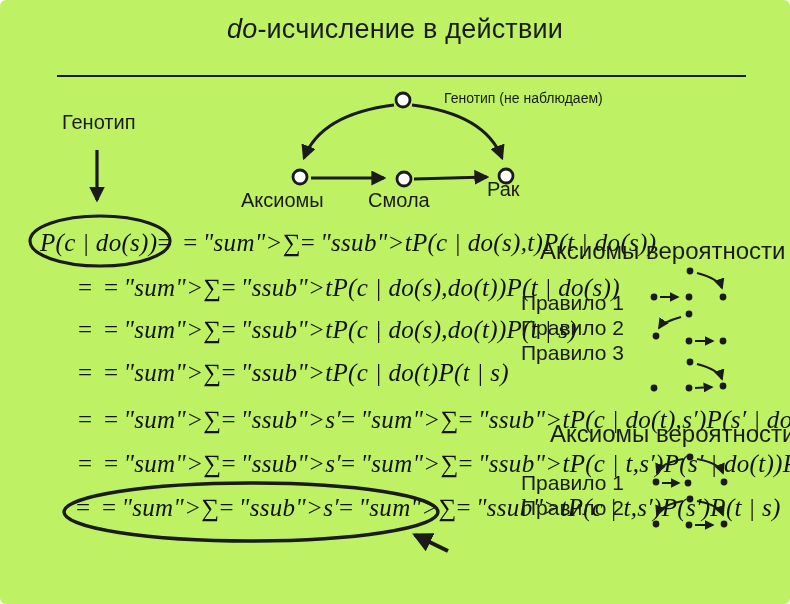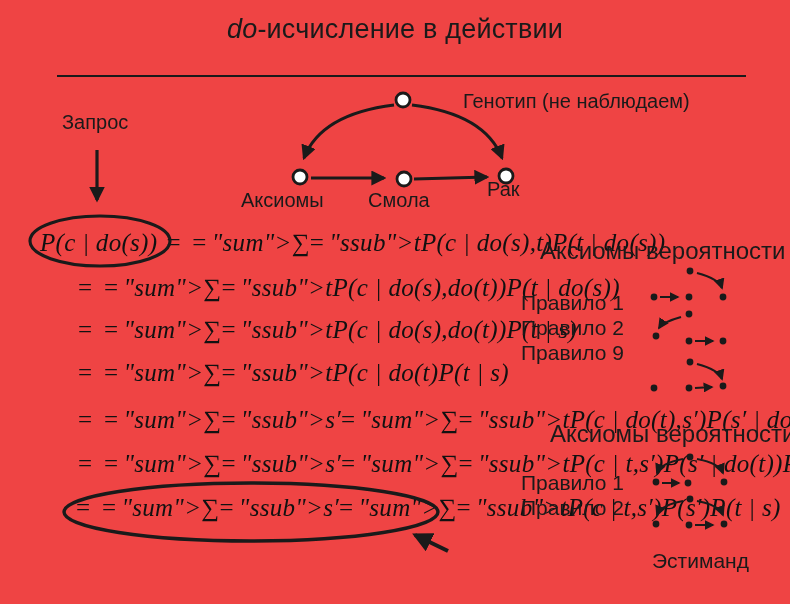--- a/index.html
+++ b/index.html
@@ -1,65 +1,64 @@
 <!DOCTYPE html>
 <html><head>
 <meta charset="utf-8">
 <style>
   html,body{margin:0;padding:0;background:#ffffff;}
-  .stage{position:relative;width:790px;height:604px;background:#ef4444;overflow:hidden;
-         font-family:"Liberation Sans",sans-serif;color:#1a1a1a;}
+  .stage{position:relative;width:790px;height:604px;background:#bef264;overflow:hidden;
+         font-family:"Liberation Sans",sans-serif;color:#1a1a1a;border-radius:6px;}
   .abs{position:absolute;white-space:nowrap;}
   .title{top:14px;left:0;width:790px;text-align:center;font-size:27px;letter-spacing:.2px;}
   .title em{font-style:italic;}
   .lbl20{font-size:20px;}
   .lbl18{font-size:24px;}
   .lbl17{font-size:21px;}
   .formula{position:absolute;font-family:"Liberation Serif","DejaVu Serif",serif;
            font-style:italic;font-size:25px;line-height:34px;white-space:nowrap;
            letter-spacing:.3px;color:#111;}
   .formula .eq{font-style:normal;padding-right:5px;}
-  .lhs{margin-right:9px;}
+  .lhs{}
   svg.overlay{position:absolute;left:0;top:0;pointer-events:none;}
   .ink{stroke:#1a1a1a;}
 </style>
 </head>
 <body>
 
 <div class="stage">
 
   <div class="abs title"><em>do</em><span>-исчисление в действии</span></div>
 
-  <div class="abs lbl20" style="left:62px;top:111px">Запрос</div>
+  <div class="abs lbl20" style="left:62px;top:111px">Генотип</div>
 
-  <div class="abs lbl18" style="left:463px;top:90px;font-size:20px">Генотип (не наблюдаем)</div>
+  <div class="abs lbl18" style="left:444px;top:90px;font-size:14px">Генотип (не наблюдаем)</div>
   <div class="abs lbl20" style="left:241px;top:189px">Аксиомы</div>
   <div class="abs lbl20" style="left:368px;top:189px">Смола</div>
   <div class="abs lbl20" style="left:487px;top:178px">Рак</div>
 
   <div class="formula" style="left:40px;top:226px">
     <span class="lhs">P(c | do(s))</span><span><span class="eq">=</span> <span class<span="" class="eq">=</span>"sum"&gt;∑<span class<span="" class="eq">=</span>"ssub"&gt;tP(c | do(s),t)P(t | do(s))</span>
   </div>
   <div class="formula" style="left:78px;top:271px"><span class="eq">=</span> <span class<span="" class="eq">=</span>"sum"&gt;∑<span class<span="" class="eq">=</span>"ssub"&gt;tP(c | do(s),do(t))P(t | do(s))</div>
   <div class="formula" style="left:78px;top:313px"><span class="eq">=</span> <span class<span="" class="eq">=</span>"sum"&gt;∑<span class<span="" class="eq">=</span>"ssub"&gt;tP(c | do(s),do(t))P(t | s)</div>
   <div class="formula" style="left:78px;top:356px"><span class="eq">=</span> <span class<span="" class="eq">=</span>"sum"&gt;∑<span class<span="" class="eq">=</span>"ssub"&gt;tP(c | do(t)P(t | s)</div>
   <div class="formula" style="left:78px;top:403px"><span class="eq">=</span> <span class<span="" class="eq">=</span>"sum"&gt;∑<span class<span="" class="eq">=</span>"ssub"&gt;s′<span class<span="" class="eq">=</span>"sum"&gt;∑<span class<span="" class="eq">=</span>"ssub"&gt;tP(c | do(t),s′)P(s′ | do(t))P(t | s)</div>
   <div class="formula" style="left:78px;top:447px"><span class="eq">=</span> <span class<span="" class="eq">=</span>"sum"&gt;∑<span class<span="" class="eq">=</span>"ssub"&gt;s′<span class<span="" class="eq">=</span>"sum"&gt;∑<span class<span="" class="eq">=</span>"ssub"&gt;tP(c | t,s′)P(s′ | do(t))P(t | s)</div>
   <div class="formula" style="left:76px;top:491px"><span class="eq">=</span> <span class<span="" class="eq">=</span>"sum"&gt;∑<span class<span="" class="eq">=</span>"ssub"&gt;s′<span class<span="" class="eq">=</span>"sum"&gt;∑<span class<span="" class="eq">=</span>"ssub"&gt;tP(c | t,s′)P(s′)P(t | s)</div>
 
   <div class="abs lbl18" style="left:540px;top:237px">Аксиомы вероятности</div>
   <div class="abs lbl17" style="left:521px;top:291px">Правило 1</div>
   <div class="abs lbl17" style="left:521px;top:316px">Правило 2</div>
-  <div class="abs lbl17" style="left:521px;top:341px">Правило 9</div>
+  <div class="abs lbl17" style="left:521px;top:341px">Правило 3</div>
 
   <div class="abs lbl18" style="left:550px;top:420px">Аксиомы вероятности</div>
   <div class="abs lbl17" style="left:521px;top:471px">Правило 1</div>
   <div class="abs lbl17" style="left:521px;top:496px">Правило 2</div>
 
-  <div class="abs lbl20" style="left:652px;top:549px;font-size:21px">Эстиманд</div>
 
   <svg class="overlay" width="790" height="604" viewBox="0 0 790 604">
     <defs>
       <marker id="ah" markerWidth="5" markerHeight="5" refX="4.2" refY="2.5" orient="auto">
         <path d="M0,0 L5,2.5 L0,5 Z" fill="#1a1a1a"></path>
       </marker>
     </defs>
 
     <line class="ink" x1="57" y1="76" x2="746" y2="76" stroke-width="2"></line>
 

